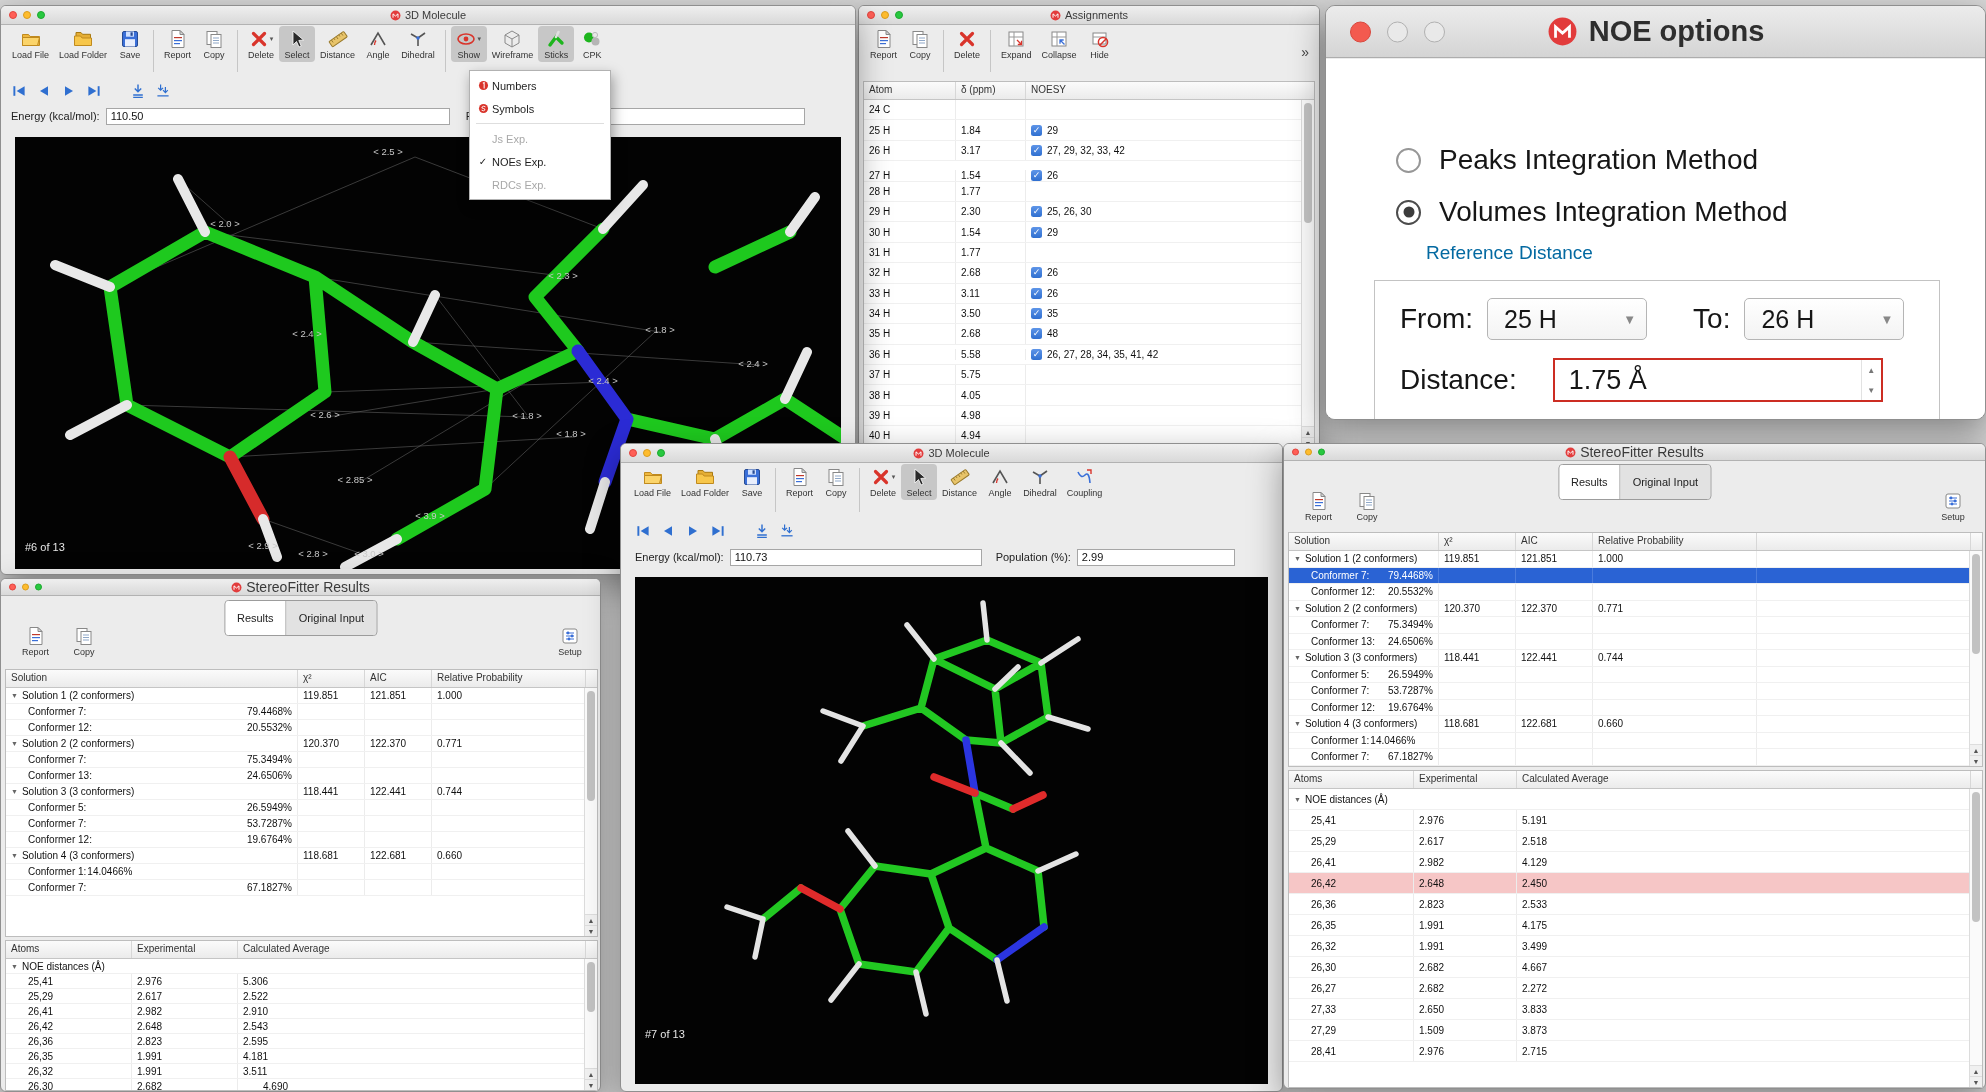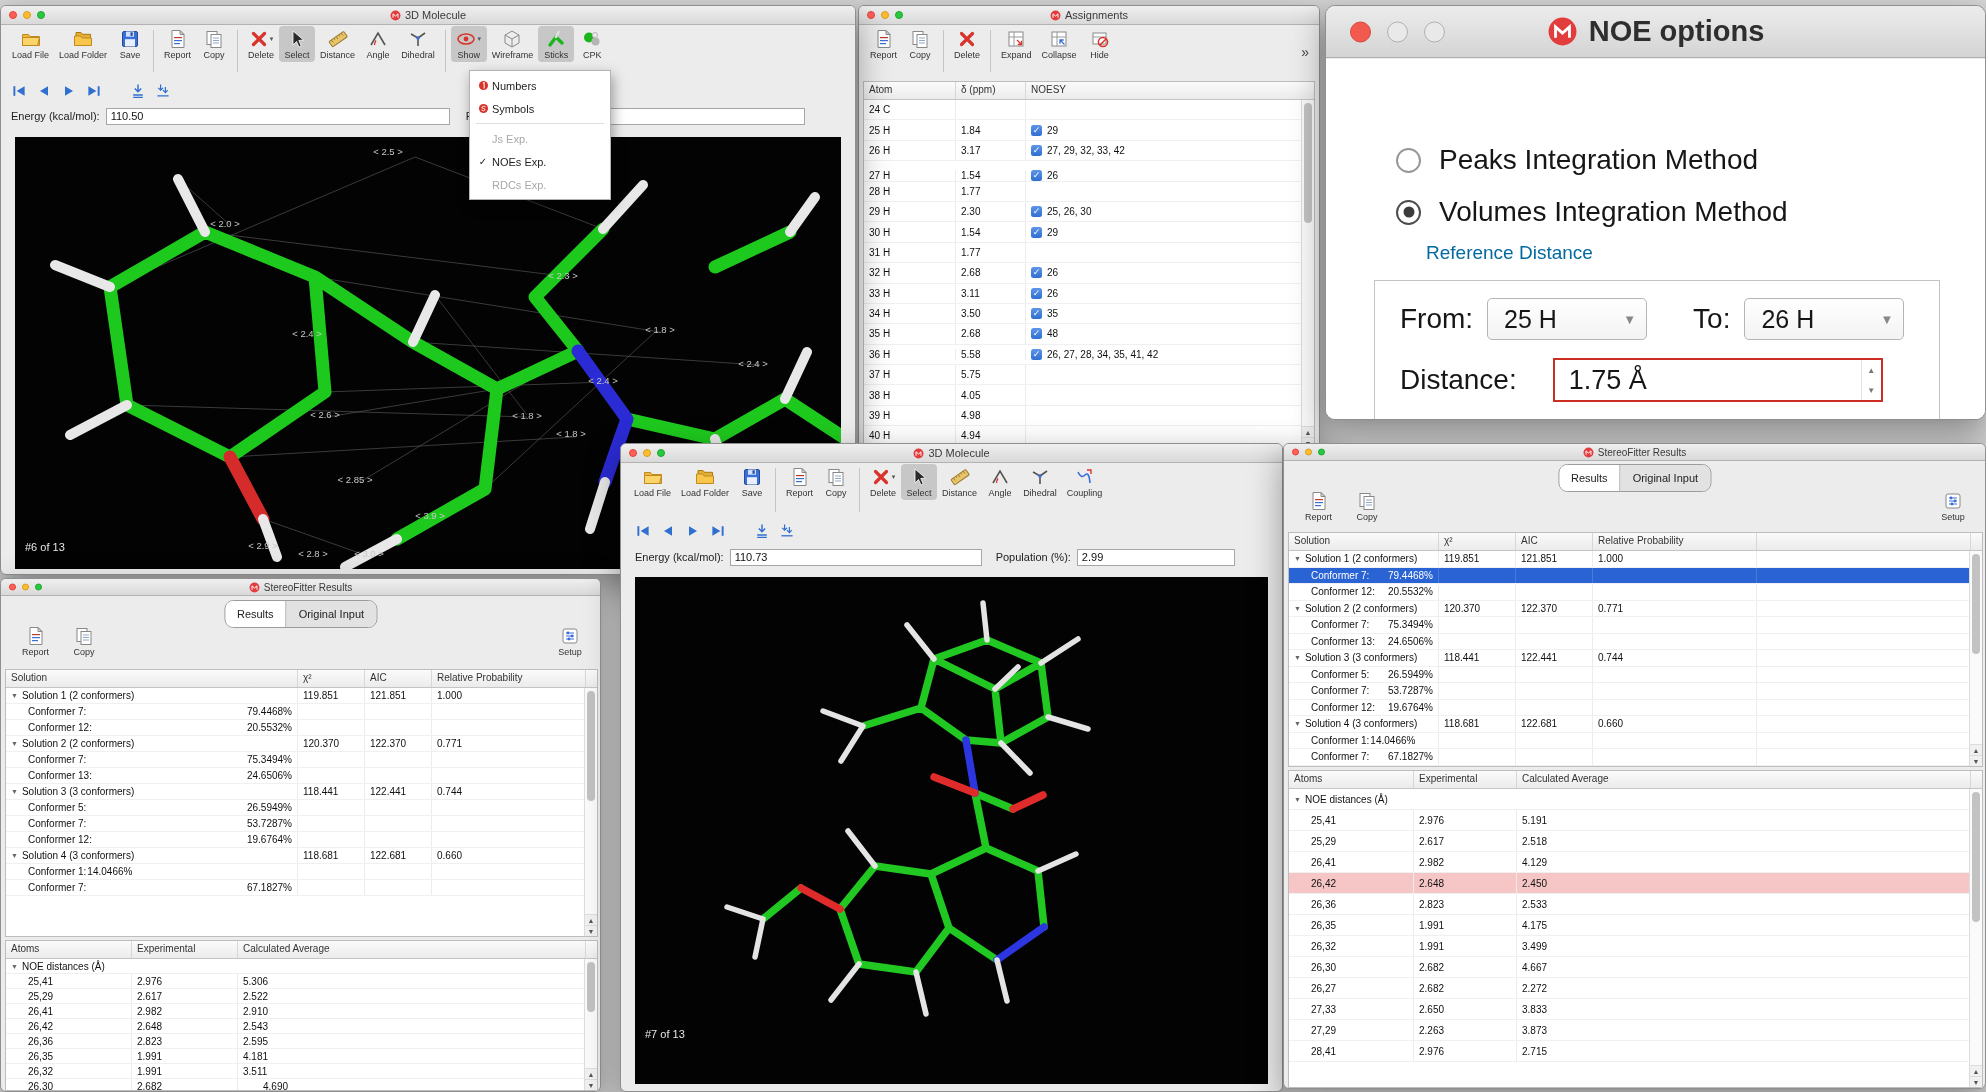--- a/index.html
+++ b/index.html
@@ -6,21 +6,21 @@
   body{background:#b9b9b9}
   .screen{position:relative;width:1986px;height:1092px;background:#d6d6d6;overflow:hidden;
           font-family:"Liberation Sans","DejaVu Sans",sans-serif;color:#1c1c1c}
 
   
   .window{position:absolute;background:#ececec;border:1px solid #8f8f8f;border-radius:6px;
           box-shadow:0 12px 34px rgba(0,0,0,.38);overflow:hidden}
   .titlebar{position:relative;height:19px;background:linear-gradient(#efefef,#d9d9d9);
             border-bottom:1px solid #b2b2b2;display:flex;align-items:center;justify-content:center;
             font-size:11px;color:#3a3a3a}
-  .titlebar.tb-s{height:17px;font-size:10px}
+  .titlebar.tb-s{height:17px;font-size:14px}
   .traffic{position:absolute;left:8px;top:50%;transform:translateY(-50%);display:flex;gap:6px}
   .tl{width:8px;height:8px;border-radius:50%}
   .tb-s .tl{width:7px;height:7px}
   .tl.red{background:#ff5f57;border:1px solid #e0443e}
   .tl.yel{background:#febc2e;border:1px solid #d89c1e}
   .tl.grn{background:#28c840;border:1px solid #1da82f}
   .titleicon{width:11px;height:11px;margin-right:4px;display:inline-block}
   .titleicon svg{width:100%;height:100%;display:block}
 
   
@@ -74,21 +74,21 @@
   .chk{width:11px;height:11px;background:linear-gradient(#5e95e8,#2f6fd0);border-radius:2.5px;color:#fff;
        font-size:9px;line-height:11px;text-align:center;margin-right:5px;flex:none;align-self:center}
   .vscroll{position:absolute;top:18px;right:0;bottom:0;width:13px;background:#fafafa;border-left:1px solid #dcdcdc}
   .vthumb{position:absolute;left:2px;width:8px;border-radius:4px;background:#c2c2c2}
   .varrow{position:absolute;left:0;right:0;height:11px;color:#555;font-size:7px;text-align:center;
           line-height:11px;background:#f0f0f0;border-top:1px solid #ddd}
   .varrow.up{bottom:11px}.varrow.down{bottom:0}
 
   
   .seg{position:absolute;left:50%;transform:translateX(-50%);display:flex;border:1px solid #9c9c9c;
-       border-radius:9px;overflow:hidden;height:28px}
+       border-radius:4px;overflow:hidden;height:36px}
   .tabbtn{font-size:11px;color:#222;padding:0 12px;display:flex;align-items:center;background:#e2e2e2;
           border-right:1px solid #9c9c9c}
   .tabbtn:last-child{border-right:none}
   .tabbtn.active{background:#fff}
   .stoolbar{position:absolute;display:flex;gap:12px}
   .setupbtn{position:absolute}
 
   
   #win-molecule1{left:0;top:5px;width:856px;height:570px;z-index:2}
   #win-assignments{left:858px;top:5px;width:462px;height:447px;z-index:1}
@@ -1507,21 +1507,21 @@
             <span class="scell" style="width: 103px;">2.682</span>
             <span class="scell" style="width: 454px; border-right: none;">2.272</span>
           </div>
           <div class="srow" style="height: 21px;">
             <span class="scell ind" style="width: 125px;">27,33</span>
             <span class="scell" style="width: 103px;">2.650</span>
             <span class="scell" style="width: 454px; border-right: none;">3.833</span>
           </div>
           <div class="srow" style="height: 21px;">
             <span class="scell ind" style="width: 125px;">27,29</span>
-            <span class="scell" style="width: 103px;">2.263</span>
+            <span class="scell" style="width: 103px;">1.509</span>
             <span class="scell" style="width: 454px; border-right: none;">3.873</span>
           </div>
           <div class="srow" style="height: 21px;">
             <span class="scell ind" style="width: 125px;">28,41</span>
             <span class="scell" style="width: 103px;">2.976</span>
             <span class="scell" style="width: 454px; border-right: none;">2.715</span>
           </div>
         </div>
       <div class="vscroll">
         <div class="vthumb" style="top:3px;height:130px"></div>

